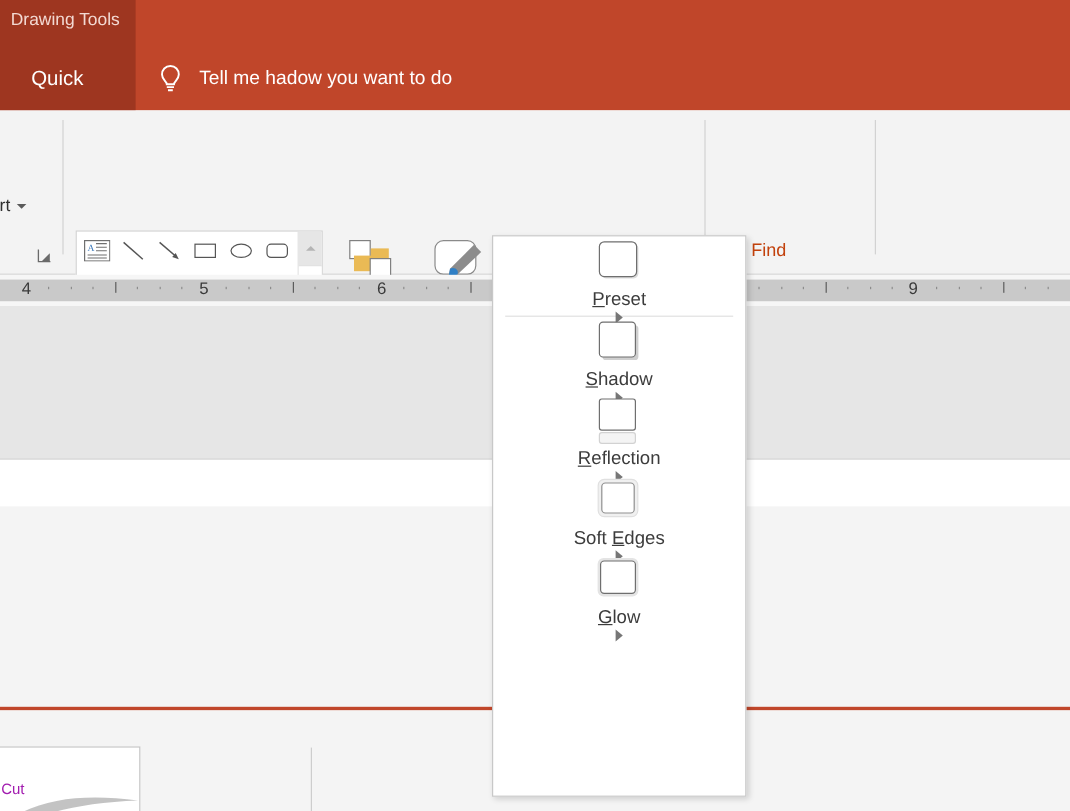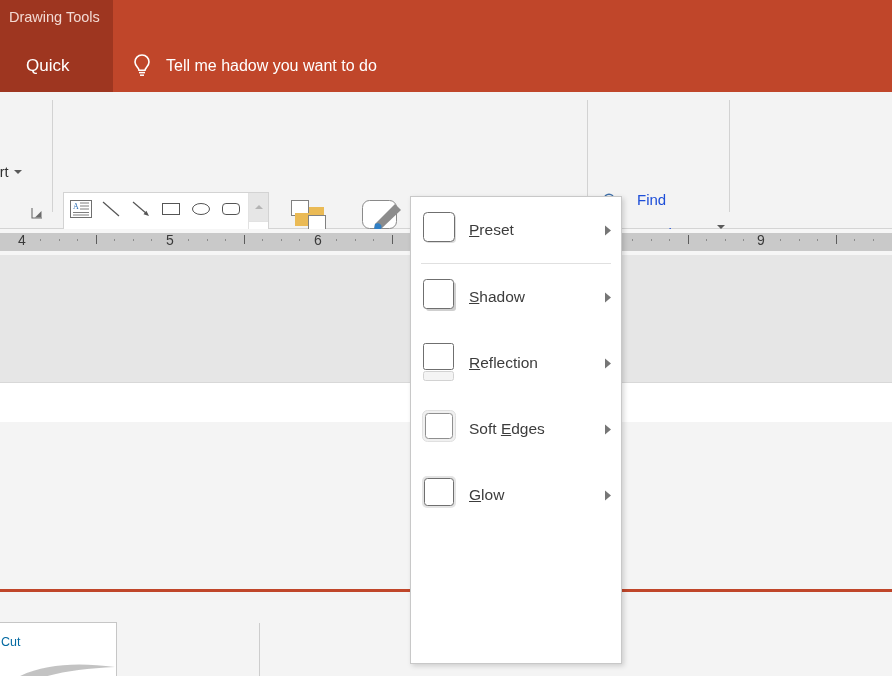--- a/index.html
+++ b/index.html
@@ -121,22 +121,22 @@
   }
   .sf-item .sf-caret {
     width: 0; height: 0; border-left: 4px solid transparent;
     border-right: 4px solid transparent; border-top: 4px solid #5a5a5a;
     margin-left: 3px;
   }
 
   
   .ed-list { position: absolute; left: 600px; top: 99px; width: 125px; }
   .ed-item {
-    display: flex; align-items: flex-start; gap: 17px; height: 34px;
-    font-size: 15px; color: #1d4ed8; white-space: nowrap;
+    display: flex; align-items: center; gap: 6px; height: 34px;
+    font-size: 15px; color: #c2410c; white-space: nowrap;
   }
   .ed-item .ed-caret {
     width: 0; height: 0; border-left: 4px solid transparent;
     border-right: 4px solid transparent; border-top: 4px solid #5a5a5a;
     margin-left: 4px;
   }
   .grp-title {
     position: absolute; font-size: 14px; color: #444444; white-space: nowrap;
   }
 
@@ -168,35 +168,36 @@
   .rule-red   { position: absolute; left: 0; width: 892px; height: 3px; background: #c0462a; }
   .vert-div   { position: absolute; width: 1px; background: #cdcdcd; }
 
   
   .ctx-menu {
     position: absolute; left: -14px; top: 622px; width: 131px; height: 70px;
     background: #ffffff; border: 1px solid #c6c6c6;
     overflow: hidden;
   }
   .ctx-item {
-    position: absolute; left: 14px; font-size: 12.5px; color: #0369a1;
+    position: absolute; left: 14px; font-size: 12.5px; color: #a21caf;
     white-space: nowrap;
+    margin-top: 16px;
   }
   .ctx-swoosh { position: absolute; left: 10px; top: 38px; }
 
   
   .effects-menu {
     position: absolute; left: 410px; top: 196px; width: 212px; height: 468px;
     background: #ffffff; border: 1px solid #c8c8c8;
     box-shadow: 2px 2px 5px rgba(0,0,0,0.16);
     z-index: 30;
   }
   .em-row {
     position: relative; height: 66px;
-    display: flex; align-items: center;
+    display: flex; align-items: center; flex-direction: column;
   }
   .em-row .em-thumb {
     width: 58px; display: flex; align-items: center; justify-content: center;
   }
   .em-row .em-label {
     flex: 1; font-size: 15.5px; color: #3c3c3c; white-space: nowrap;
   }
   .em-row .em-label u { text-decoration: underline; }
   .em-row .em-arrow {
     width: 26px; display: flex; align-items: center; justify-content: center;

